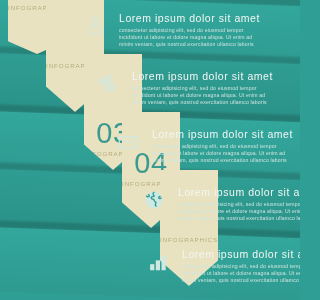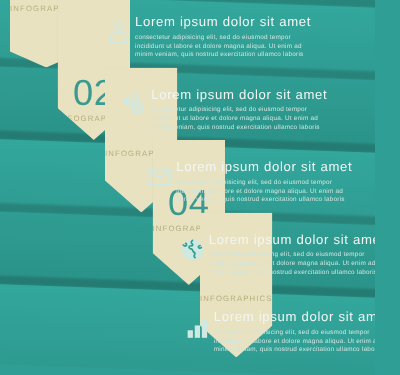--- a/index.html
+++ b/index.html
@@ -73,21 +73,21 @@
   .r2 { left:46px;  top:-4px;  height:116px; padding-top:64px; }
   .r3 { left:84px;  top:54px;  height:116px; padding-top:64px; }
   .r4 { left:122px; top:112px; height:116px; padding-top:36px; }
   .r5 { left:160px; top:170px; height:116px; padding-top:64px; }
 
   
   .row {
     position:absolute;
     display:flex;
     align-items:flex-start;
-    gap:2px;
+    gap:13px;
   }
   .row .icon {
     flex:0 0 auto;
     width:22px; height:22px;
     margin-top:3px;
   }
   .row .icon svg { display:block; width:22px; height:22px; }
   .txt { width:auto; }
   .head {
     font-size:10.5px;
@@ -131,24 +131,24 @@
   </div>
 <div class="band b5">
     <div class="shadow"></div>
     <div class="face"></div>
   </div>
 
 <div class="ribbon r1">
   <div class="cap">INFOGRAPHICS</div>
 </div>
 <div class="ribbon r2">
-  <div class="num">02</div>
   <div class="cap">INFOGRAPHICS</div>
 </div>
 <div class="ribbon r3">
+  <div class="num">03</div>
   <div class="cap">INFOGRAPHICS</div>
 </div>
 <div class="ribbon r4">
   <div class="num">04</div>
   <div class="cap">INFOGRAPHICS</div>
 </div>
 <div class="ribbon r5">
   <div class="cap">INFOGRAPHICS</div>
 </div>
 

